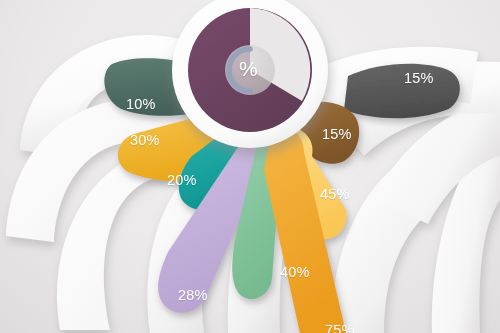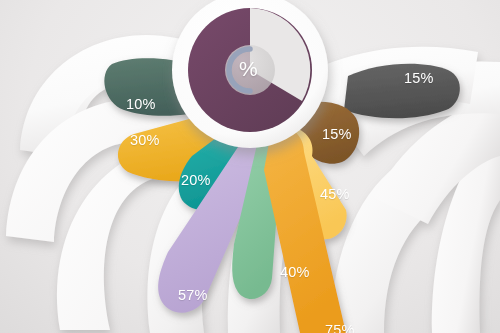--- a/index.html
+++ b/index.html
@@ -227,25 +227,25 @@
 
     <span class="center-symbol" style="left:239px; top:57px;">%</span>
 
 
     <span class="pct-label" style="left:126px; top:80px;margin-top:16px;">10%</span>
 
     <span class="pct-label" style="left:404px; top:70px;">15%</span>
 
     <span class="pct-label" style="left:130px; top:132px;">30%</span>
 
-    <span class="pct-label" style="left:181px; top:172px;">20%</span>
+    <span class="pct-label" style="left:167px; top:172px;">20%</span>
 
     <span class="pct-label" style="left:322px; top:126px;">15%</span>
 
-    <span class="pct-label" style="left:178px; top:287px;">57%</span>
+    <span class="pct-label" style="left:178px; top:287px;">28%</span>
 
     <span class="pct-label" style="left:241px; top:264px;margin-left:39px;">40%</span>
 
     <span class="pct-label" style="left:320px; top:186px;">45%</span>
 
     <span class="pct-label" style="left:325px; top:322px;">75%</span>
 
   </div>
 
 </div>

